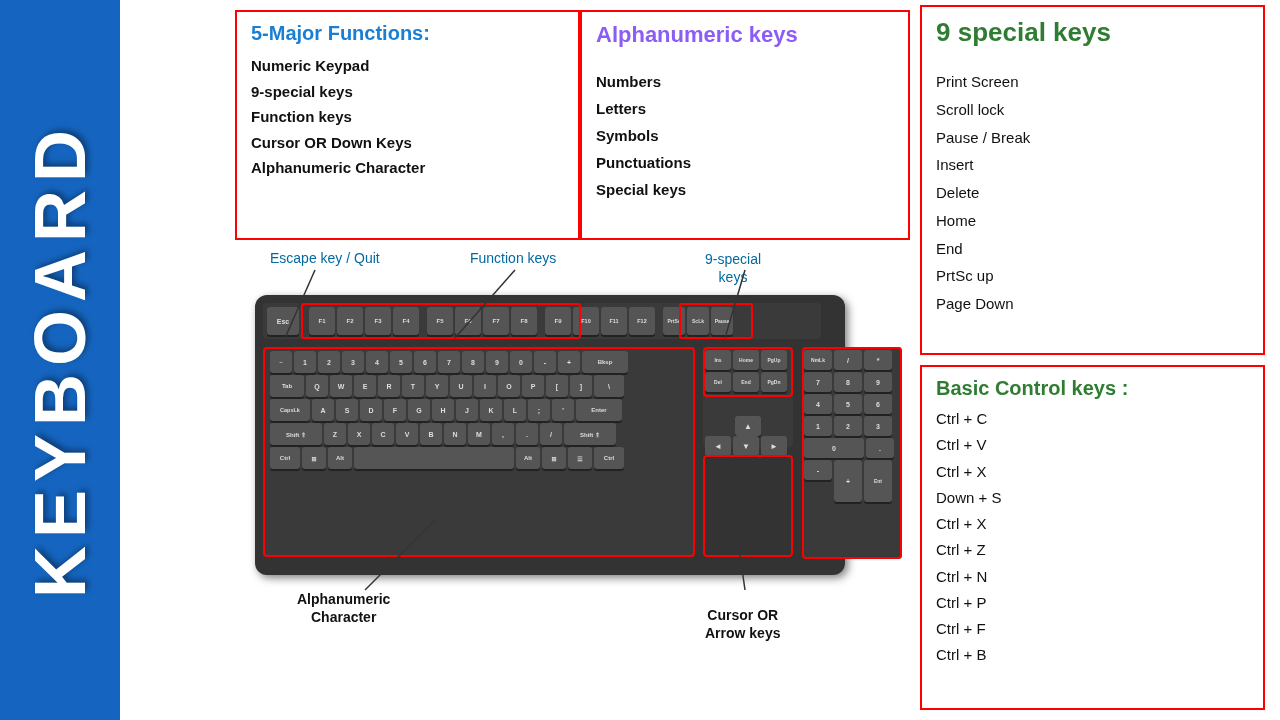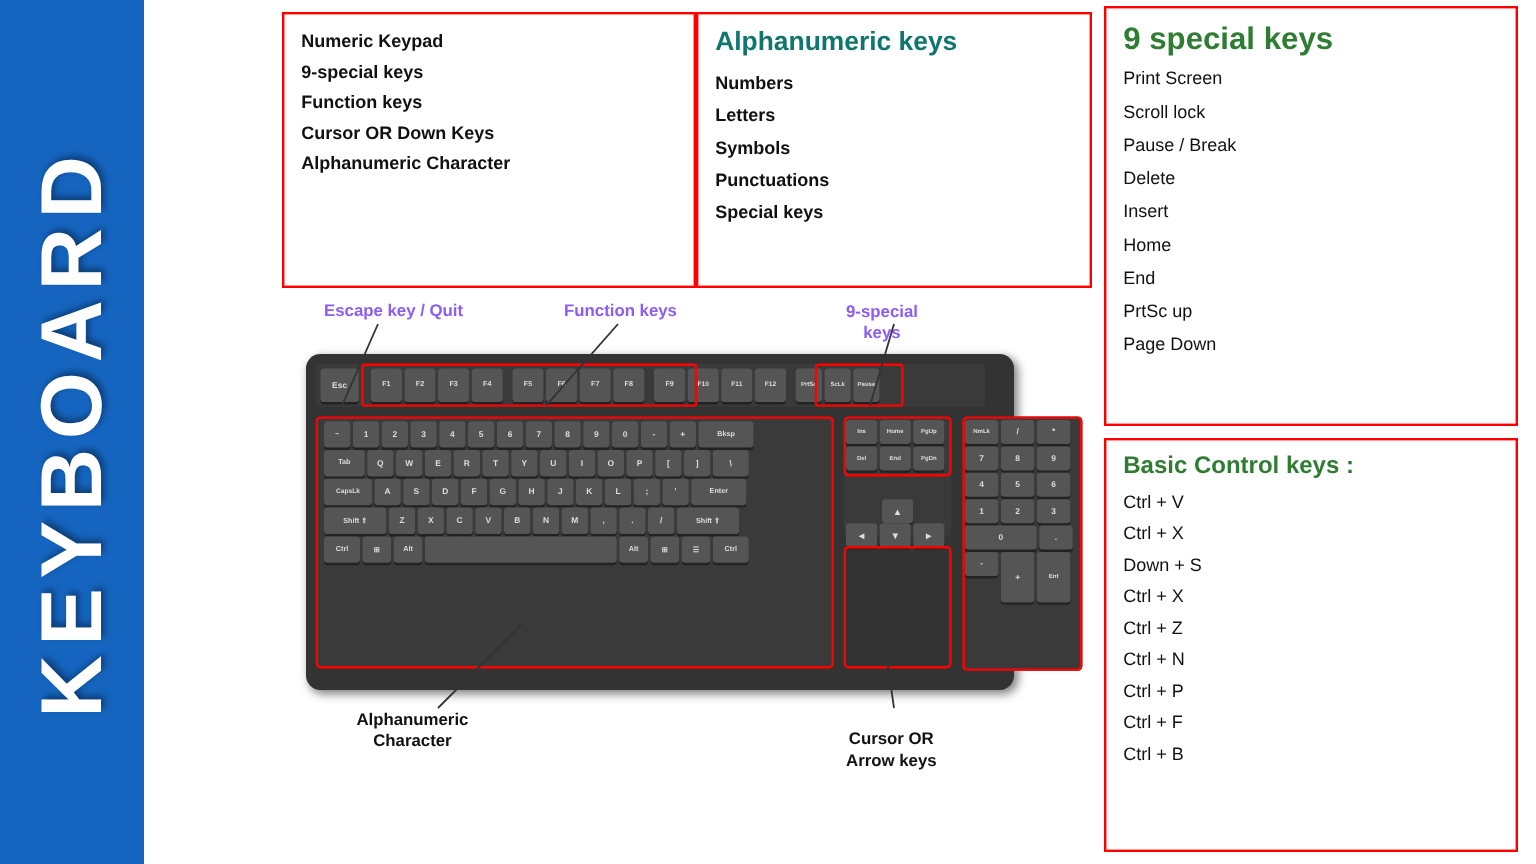--- a/index.html
+++ b/index.html
@@ -75,24 +75,24 @@
       position: absolute;
       left: 460px;
       top: 10px;
       width: 330px;
       height: 230px;
       border: 2.5px solid red;
       padding: 10px 14px;
       background: white;
     }
     #alphanumeric-title {
-      color: #0f766e;
+      color: #8b5cf6;
       font-size: 22px;
       font-weight: bold;
-      margin-bottom: 8px;
+      margin-bottom: 20px;
     }
     #alphanumeric-list {
       list-style: none;
       padding: 0;
     }
     #alphanumeric-list li {
       font-size: 15px;
       font-weight: bold;
       color: #111;
       line-height: 1.8;
@@ -106,21 +106,21 @@
       width: 345px;
       height: 350px;
       border: 2.5px solid red;
       padding: 10px 14px;
       background: white;
     }
     #special-keys-title {
       color: #2e7d32;
       font-size: 26px;
       font-weight: bold;
-      margin-bottom: 4px;
+      margin-bottom: 20px;
     }
     #special-keys-list {
       list-style: none;
       padding: 0;
     }
     #special-keys-list li {
       font-size: 15px;
       color: #111;
       line-height: 1.85;
     }
@@ -158,22 +158,22 @@
       left: 115px;
       top: 250px;
       width: 680px;
       height: 440px;
     }
 
     
     .kb-label {
       position: absolute;
       font-size: 14px;
-      font-weight: bold;
-      color: #8b5cf6;
+      font-weight: normal;
+      color: #0369a1;
       text-align: center;
     }
     #label-escape {
       left: 35px;
       top: 0px;
     }
     #label-function {
       left: 235px;
       top: 0px;
     }
@@ -323,20 +323,21 @@
 </head>
 <body>
 
 <div id="sidebar">
   <div id="sidebar-title">KEYBOARD</div>
 </div>
 
 <div id="main">
 
   <div id="major-functions-box">
+    <div id="major-functions-title">5-Major Functions:</div>
     <ol id="major-functions-list">
         <li>Numeric Keypad</li>
         <li>9-special keys</li>
         <li>Function keys</li>
         <li>Cursor OR Down Keys</li>
         <li>Alphanumeric Character</li>
       </ol>
   </div>
 
   <div id="alphanumeric-box">
@@ -349,32 +350,33 @@
         <li>Special keys</li>
       </ol>
   </div>
 
   <div id="special-keys-box">
     <div id="special-keys-title">9 special keys</div>
     <ol id="special-keys-list">
         <li>Print Screen</li>
         <li>Scroll lock</li>
         <li>Pause / Break</li>
+        <li>Insert</li>
         <li>Delete</li>
-        <li>Insert</li>
         <li>Home</li>
         <li>End</li>
         <li>PrtSc up</li>
         <li>Page Down</li>
       </ol>
   </div>
 
   <div id="control-keys-box">
     <div id="control-keys-title">Basic Control keys :</div>
     <ol id="control-keys-list">
+        <li>Ctrl + C</li>
         <li>Ctrl + V</li>
         <li>Ctrl + X</li>
         <li>Down + S</li>
         <li>Ctrl + X</li>
         <li>Ctrl + Z</li>
         <li>Ctrl + N</li>
         <li>Ctrl + P</li>
         <li>Ctrl + F</li>
         <li>Ctrl + B</li>
       </ol>

